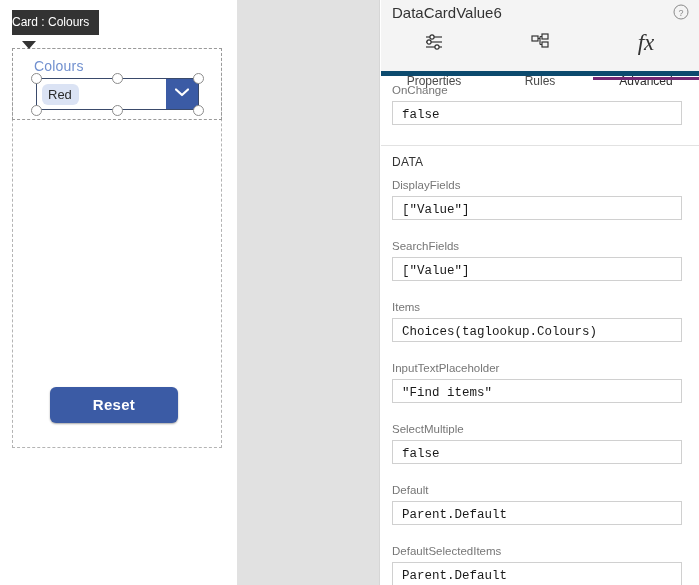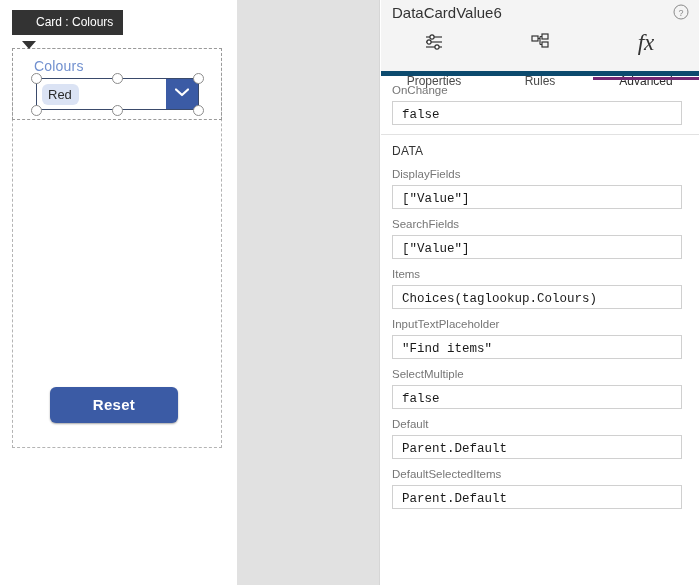--- a/index.html
+++ b/index.html
@@ -25,21 +25,21 @@
     background: #e1e1e1;
     border-right: 1px solid #d6d6d6;
   }
 
   
   .tooltip {
     position: absolute; left: 12px; top: 10px;
     background: #333333;
     color: #ffffff;
     font-size: 12px;
-    padding: 5px 10px 6px 24px;
+    padding: 5px 10px 6px 0;
     line-height: 14px;
     white-space: nowrap;
     z-index: 30;
   }
   .tooltip-arrow {
     position: absolute;
     left: 22px; top: 41px;
     width: 0; height: 0;
     border-left: 7px solid transparent;
     border-right: 7px solid transparent;
@@ -183,21 +183,21 @@
   }
 
   
   .fields {
     position: absolute;
     left: 0; top: 84px;
     width: 318px;
     padding: 0 11px;
   }
   .prop {
-    margin-bottom: 9px;
+    margin-bottom: 20px;
   }
   .prop-label {
     font-size: 11.5px;
     color: #767676;
     display: block;
     margin-bottom: 4px;
     line-height: 13px;
   }
   .prop-input {
     width: 290px;

